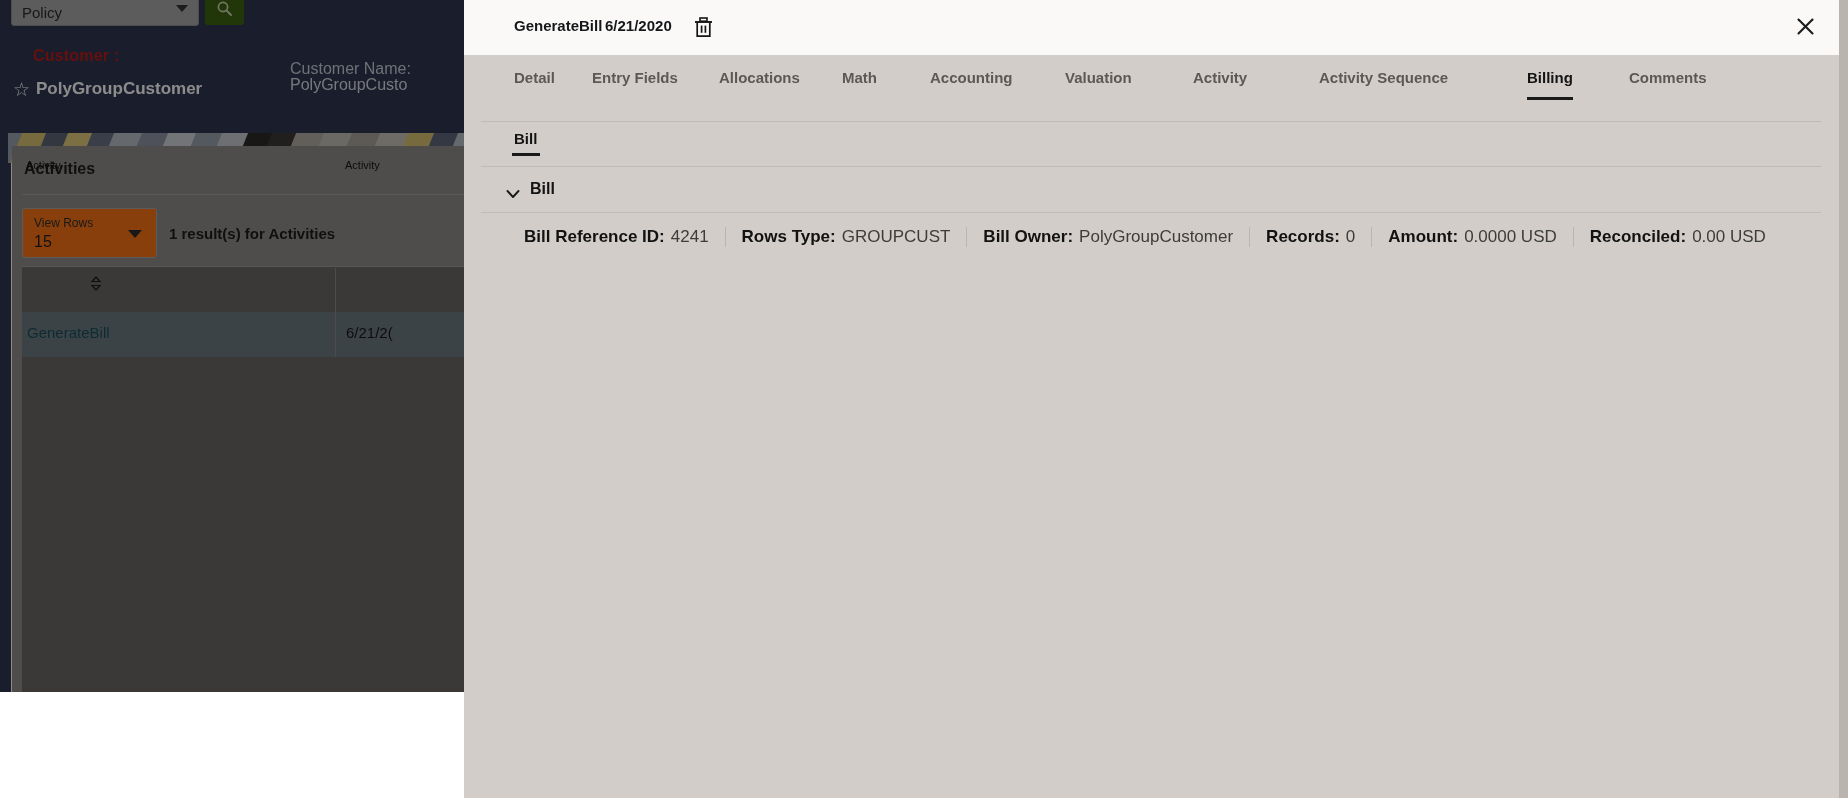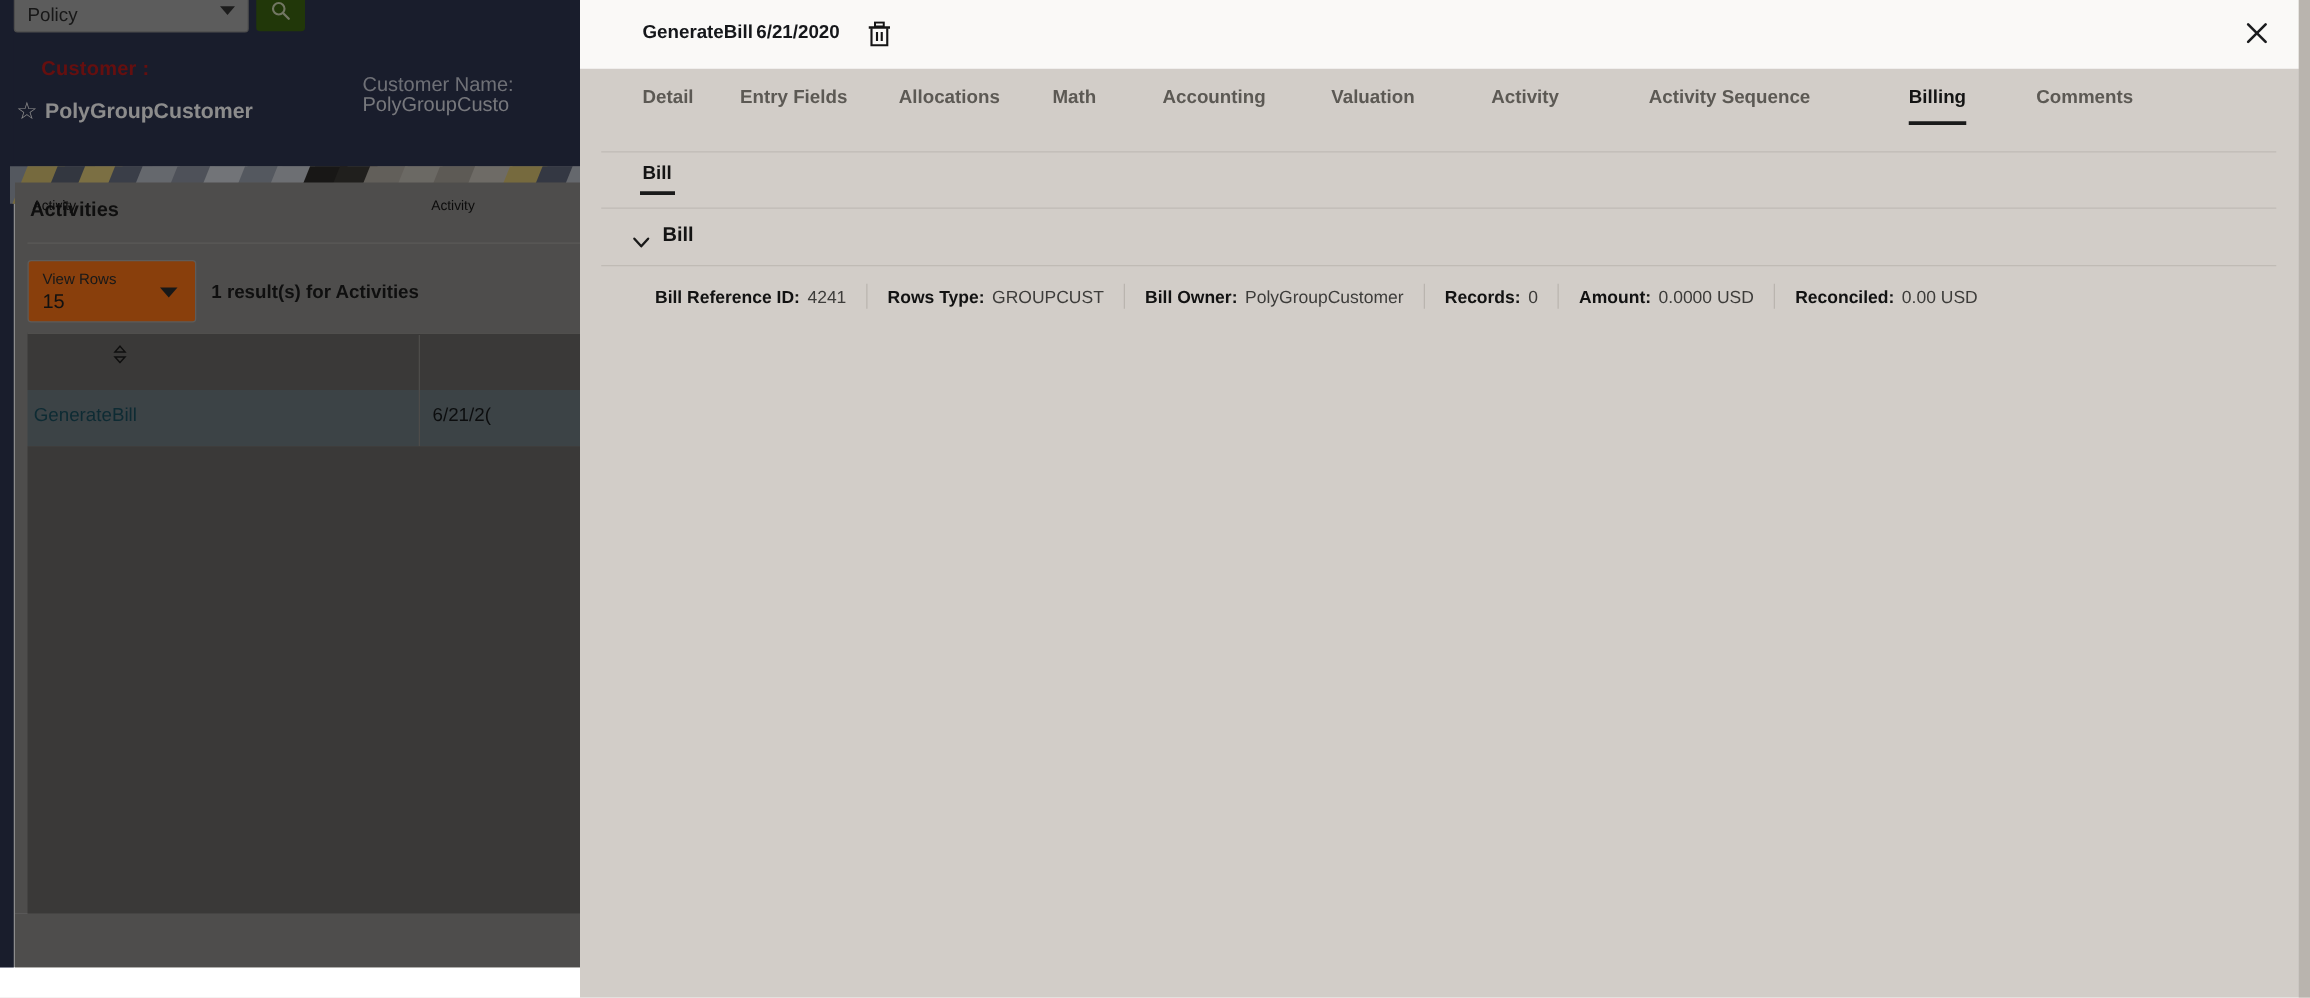--- a/index.html
+++ b/index.html
@@ -10,21 +10,21 @@
     overflow: hidden;
     font-family: "Liberation Sans", sans-serif;
     background: #ffffff;
   }
 
   
   #app-background {
     position: absolute;
     left: 0; top: 0;
     width: 470px;
-    height: 774px;
+    height: 692px;
     overflow: hidden;
     background: #ffffff;
   }
   .bg-dim {
     position: absolute;
     inset: 0;
     background: rgba(0,0,0,0.45);
     z-index: 50;
     pointer-events: none;
   }
@@ -379,21 +379,21 @@
     left: 60px; top: 224px;
     height: 26px;
     display: flex;
     align-items: center;
   }
   .sum-item {
     display: flex;
     align-items: baseline;
     white-space: nowrap;
     padding: 0 16px;
-    font-size: 14px;
+    font-size: 17px;
   }
   .sum-item:first-child { padding-left: 0; }
   .sum-item .k { font-weight: bold; color: #121212; }
   .sum-item .v { color: #3d3c3a; margin-left: 6px; }
   .sum-sep {
     width: 1px;
     height: 20px;
     background: #bab5af;
   }
 </style>

